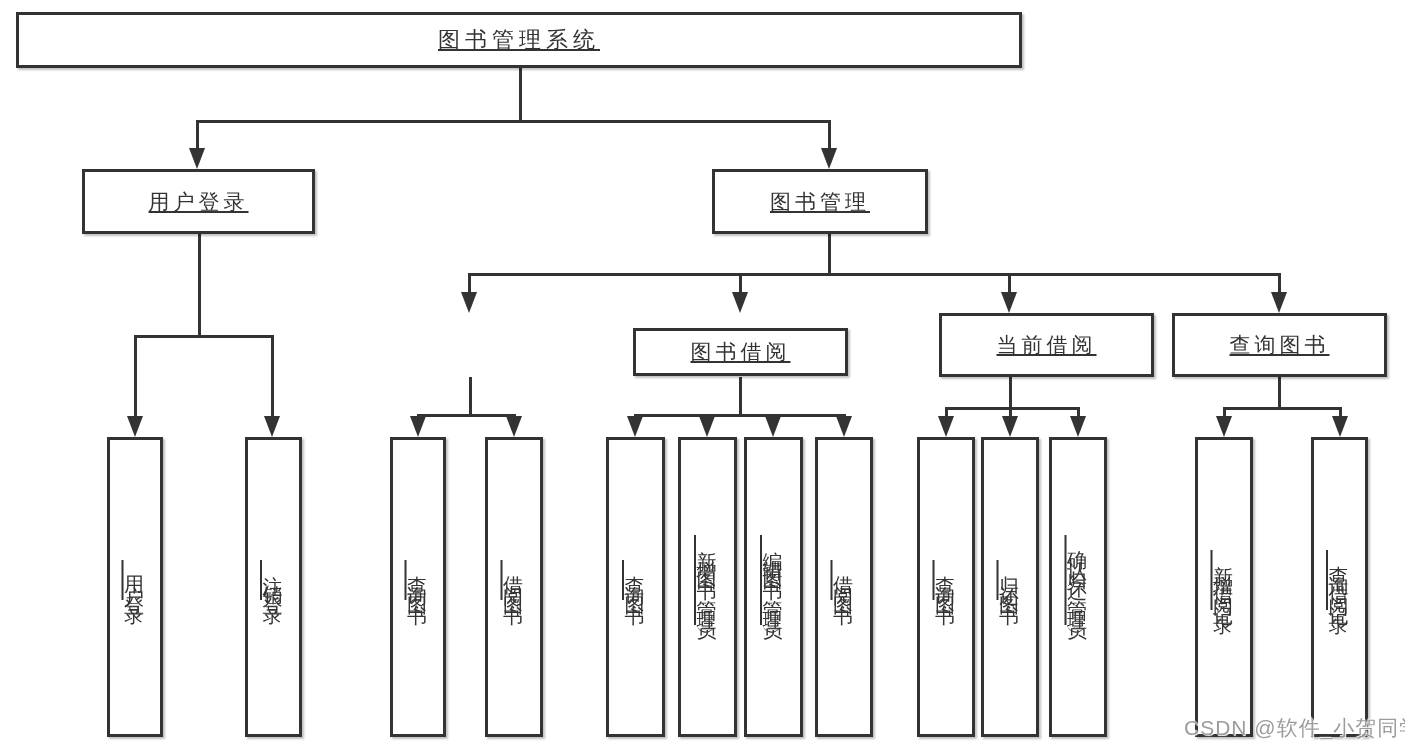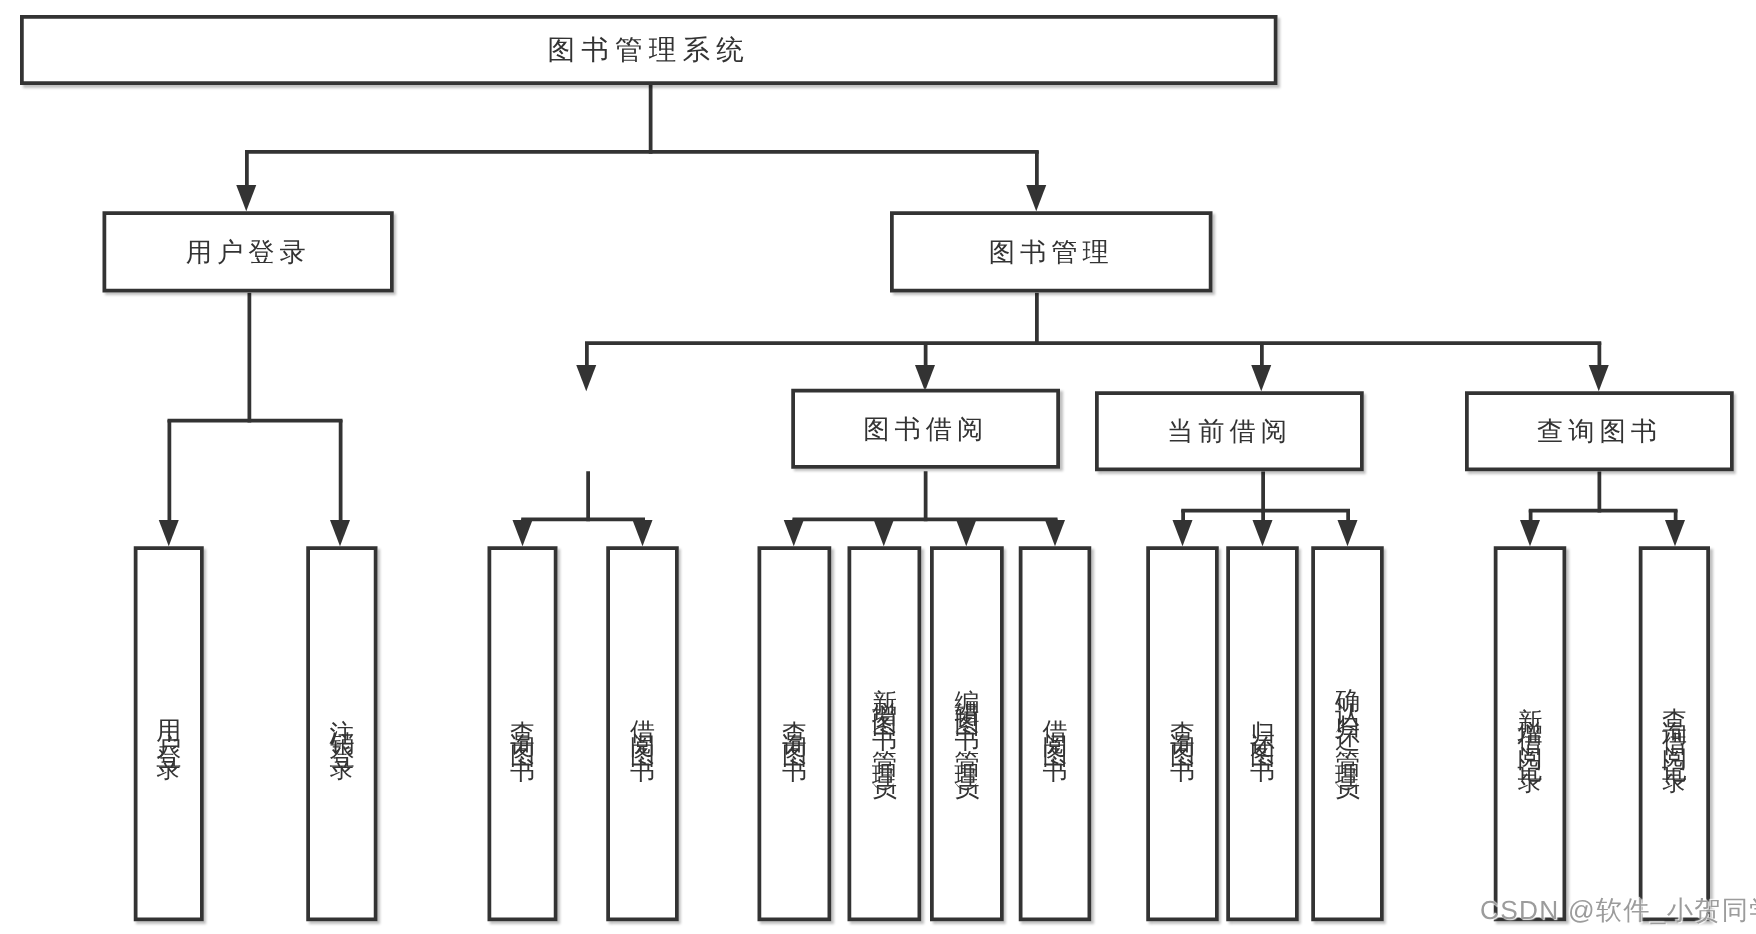--- a/index.html
+++ b/index.html
@@ -25,20 +25,21 @@
     align-items: center;
     justify-content: center;
     z-index: 2;
   }
   .node .label {
     color: var(--text, #333333);
     font-size: 21px;
     letter-spacing: 4px;
     white-space: nowrap;
     text-align: center;
+    text-decoration: underline;
   }
   .node.root .label {
     font-size: 22px;
     letter-spacing: 5px;
   }
   .node.v {
     padding-bottom: 14px;
   }
   .node.v .label {
     writing-mode: vertical-lr;
@@ -74,27 +75,27 @@
 <body>
 
 <div class="canvas" id="canvas">
   <div class="watermark" style="left:1184px; top:714px;">CSDN @软件_小贺同学</div>
 <div class="node root" style="left: 16px; top: 12px; width: 1006px; height: 56px;">
       <span class="label">图书管理系统</span>
     </div>
     <div class="node" style="left: 82px; top: 169px; width: 233px; height: 65px;">
       <span class="label">用户登录</span>
     </div>
-    <div class="node" style="left: 712px; top: 169px; width: 258px; height: 65px;">
+    <div class="node" style="left: 712px; top: 169px; width: 216px; height: 65px;">
       <span class="label">图书管理</span>
     </div>
-    <div class="node" style="left: 633px; top: 311px; width: 215px; height: 64px;">
+    <div class="node" style="left: 633px; top: 328px; width: 215px; height: 48px;">
       <span class="label">图书借阅</span>
     </div>
-    <div class="node" style="left: 876px; top: 313px; width: 215px; height: 64px;">
+    <div class="node" style="left: 939px; top: 313px; width: 215px; height: 64px;">
       <span class="label">当前借阅</span>
     </div>
     <div class="node" style="left: 1172px; top: 313px; width: 215px; height: 64px;">
       <span class="label">查询图书</span>
     </div>
     <div class="node v" style="left: 107px; top: 437px; width: 56px; height: 300px;">
       <span class="label">用户登录</span>
     </div>
     <div class="node v" style="left: 245px; top: 437px; width: 57px; height: 300px;">
       <span class="label">注销登录</span>

